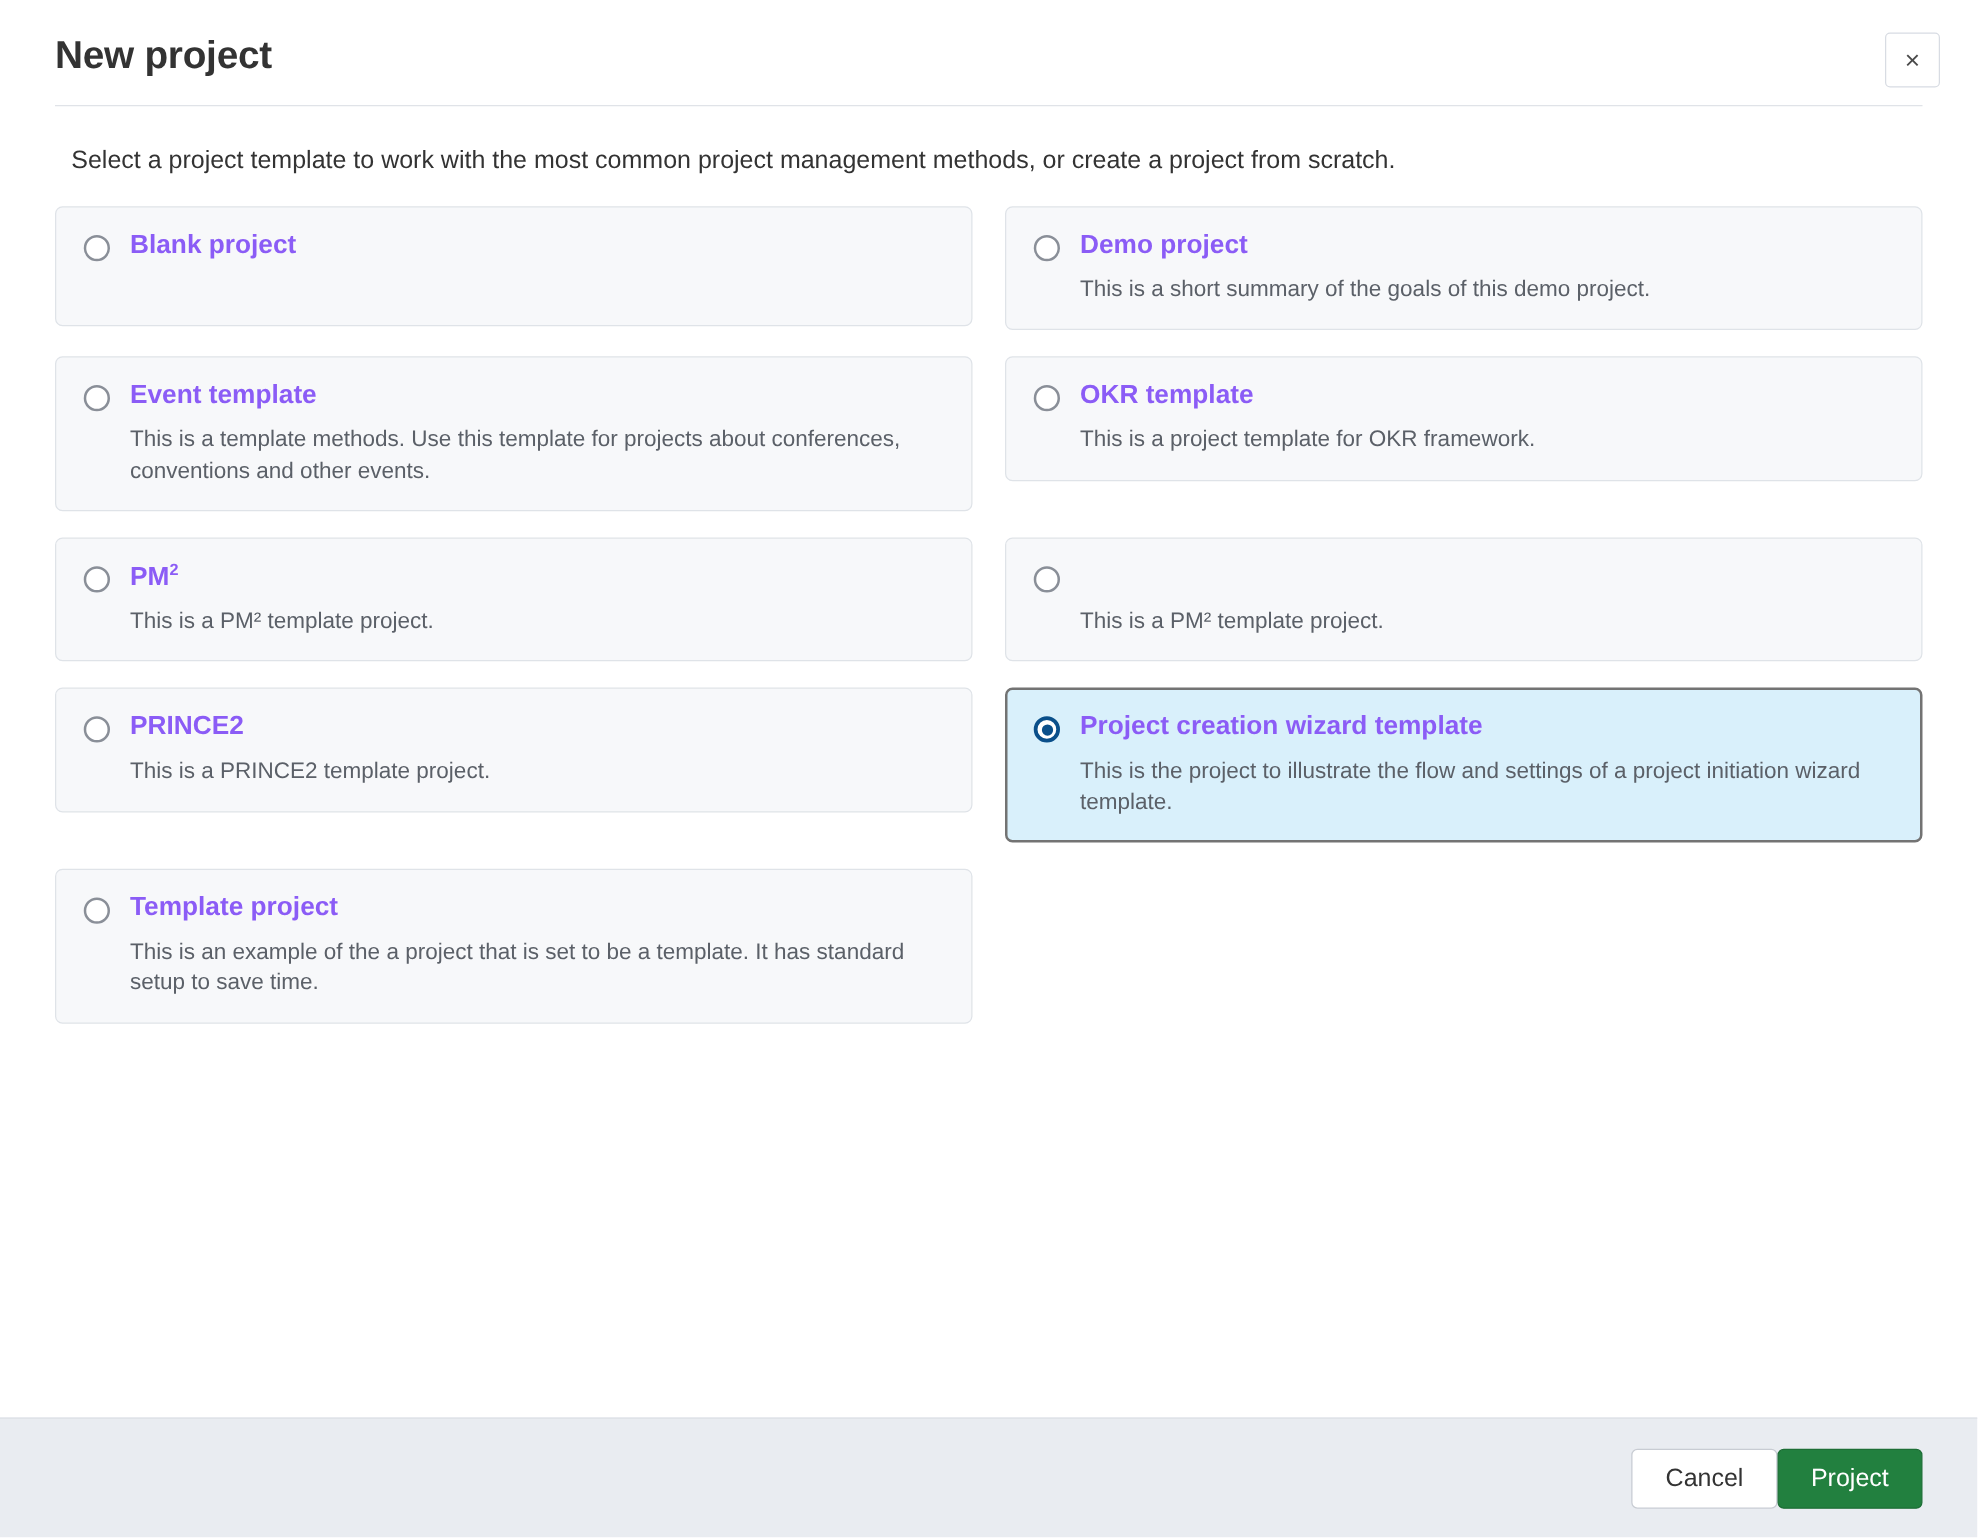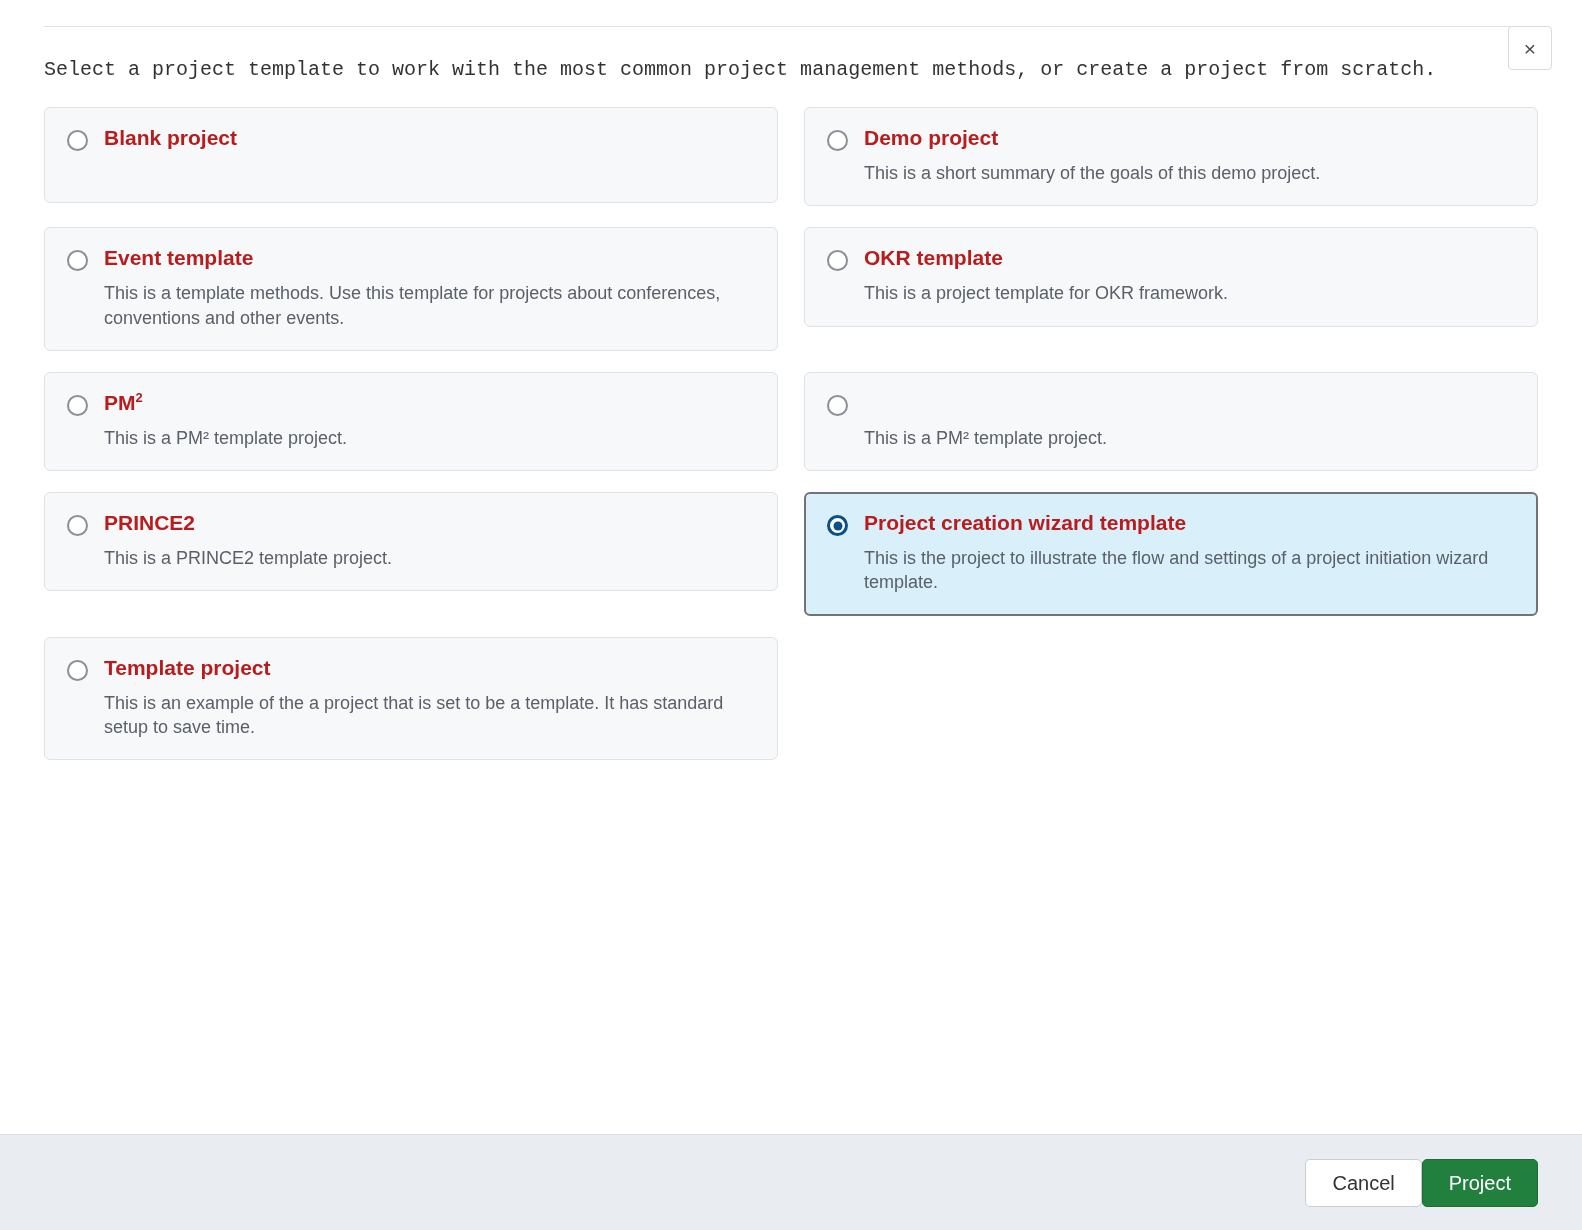--- a/index.html
+++ b/index.html
@@ -55,23 +55,22 @@
     margin: 0 44px;
   }
   .dialog-body {
     flex: 1 1 auto;
     padding: 30px 44px 0 44px;
     overflow: hidden;
   }
   .intro-text {
     font-size: 20px;
     color: #333333;
-    margin: 0 0 24px 0;
+    margin: 0 0 24px 13px;
     line-height: 1.3;
-    font-family: Liberation Mono, monospace;
   }
   .template-grid {
     display: grid;
     grid-template-columns: 1fr 1fr;
     grid-auto-rows: min-content;
     column-gap: 26px;
     row-gap: 21px;
     align-items: start;
   }
   .template-card {
@@ -113,21 +112,21 @@
     top: 50%;
     transform: translate(-50%, -50%);
     width: 9px;
     height: 9px;
     border-radius: 50%;
     background: #0a4f8a;
   }
   .card-title {
     font-size: 21px;
     font-weight: bold;
-    color: #b91c1c;
+    color: #8b5cf6;
     line-height: 1.15;
   }
   .card-title sup {
     font-size: 13px;
     vertical-align: super;
     font-weight: bold;
   }
   .card-desc {
     font-size: 18px;
     color: #5b6068;
@@ -162,20 +161,21 @@
     border: 1px solid #1d6e36;
     color: #ffffff;
   }
 </style>
 </head>
 <body>
 
 <div class="dialog">
 
   <div class="dialog-header">
+    <h1 class="dialog-title">New project</h1>
     <div class="close-button">×</div>
   </div>
   <div class="header-divider"></div>
 
   <div class="dialog-body">
     <p class="intro-text">Select a project template to work with the most common project management methods, or create a project from scratch.</p>
 
     <div class="template-grid">
 
       <div class="template-card">

